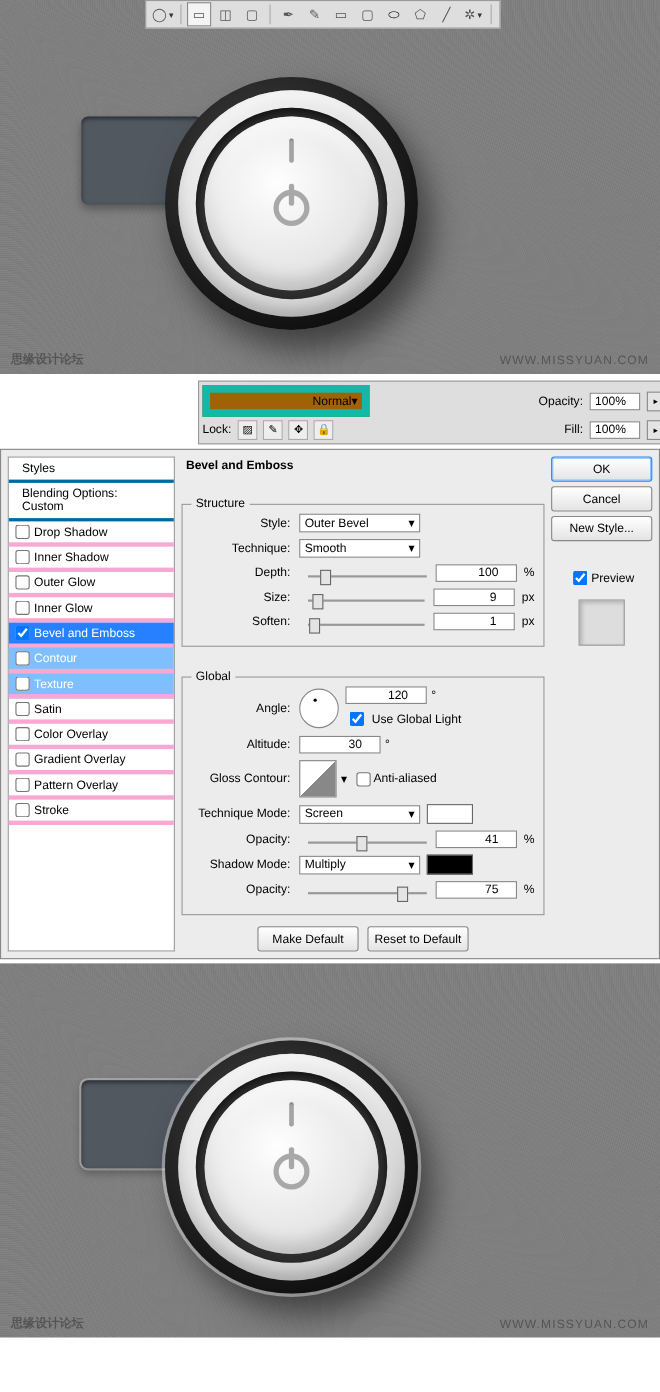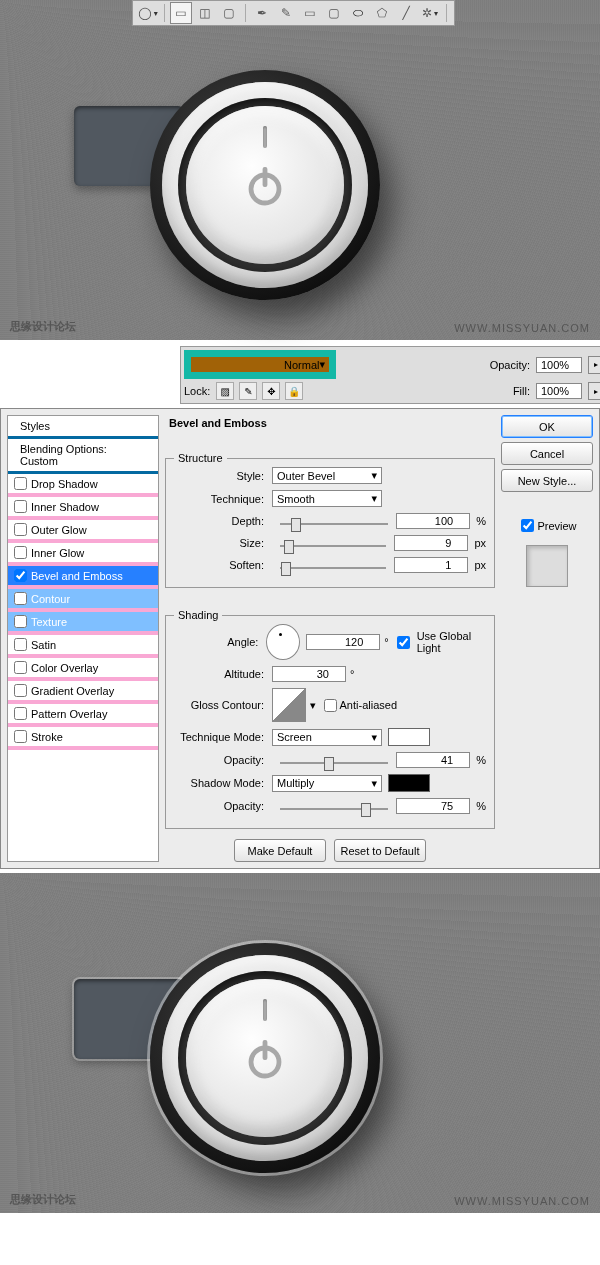--- a/index.html
+++ b/index.html
@@ -217,25 +217,25 @@
           <div class="slider">
             <div class="slider-track"></div>
             <div class="slider-thumb" style="left:1%"></div>
           </div>
           <div class="form-input">1</div>
           <span style="margin-left:6px">px</span>
         </div>
     </div>
 
     <div class="fieldset">
-      <div class="legend">Shading</div>
+      <div class="legend">Global</div>
       <div class="form-row">
           <div class="form-label">Angle:</div>
           <div class="angle-dial"></div>
-          <div style="display:flex;flex-direction:row;gap:4px">
+          <div style="display:flex;flex-direction:column;gap:4px">
             <div style="display:flex;align-items:center;gap:4px">
               <div class="form-input">120</div>
               <span>°</span>
             </div>
             <div style="display:flex;align-items:center;gap:4px">
               <input type="checkbox" checked="" style="">
               <span>Use Global Light</span>
             </div>
           </div>
         </div>

